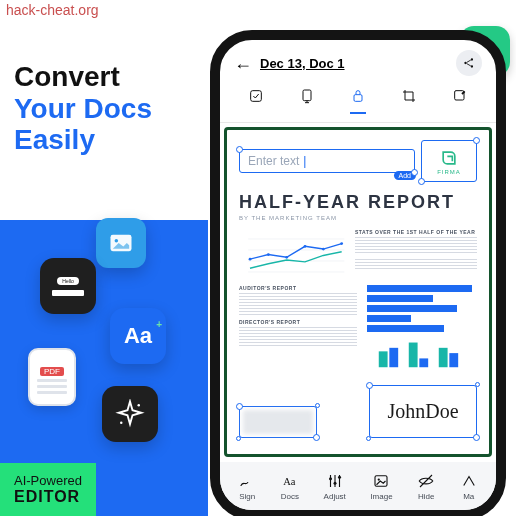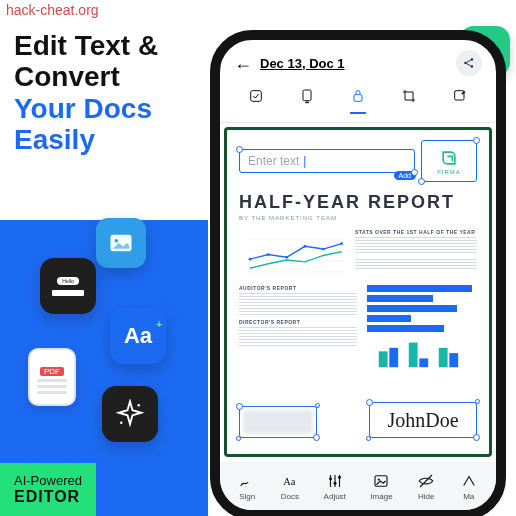--- a/index.html
+++ b/index.html
@@ -86,21 +86,21 @@
     content:''; position:absolute; width:5px; height:5px; background:#fff; border:1.5px solid #1d6af2; border-radius:50%;
   }
   .sel-box:before { top:-4px; left:-4px; }
   .sel-box:after { bottom:-4px; right:-4px; }
   .sel-box .corner1 { top:-4px; right:-4px; }
   .sel-box .corner2 { bottom:-4px; left:-4px; }
   .sel-blur { left:12px; bottom:16px; width:78px; height:32px;}
   .sel-blur .blur {
     position:absolute; inset:3px; background:#e5e8ec; filter:blur(2px); border-radius:2px;
   }
-  .sel-sign { right:12px; bottom:16px; width:108px; height:36px; display:flex; align-items:center; justify-content:center; }
+  .sel-sign { right:12px; bottom:16px; width:108px; height:53px; display:flex; align-items:center; justify-content:center; }
   .signature { font-family: cursive; font-size: 20px; color:#1a1a1a; }
   .bottom-nav {
     position:absolute; bottom:0; left:0; right:0; height:48px; background:#f5f6f8;
     display:flex; justify-content:space-around; align-items:center; padding: 0 6px;
   }
   .nav-item { display:flex; flex-direction:column; align-items:center; gap:2px; font-size:8px; color:#454b55; }
   .nav-item svg { width:18px; height:18px; }
   
   .ficon {
     position:absolute; width:56px; height:56px; border-radius:14px;
@@ -133,21 +133,21 @@
   .ai-badge b { display:block; font-weight:800; font-size:16px; letter-spacing:1px;}
 </style>
 </head>
 <body>
 
 <div class="top-bar">hack-cheat.org</div>
 
 <div class="blue-block"></div>
 
 <div class="headline">
-  <span>Edit Text &amp;</span><br>
+  <br>
   <span>Convert</span><br>
   <span class="blue">Your Docs</span><br>
   <span class="blue">Easily</span>
 </div>
 
 <div class="ficon f-gallery">
   <svg viewBox="0 0 24 24" fill="none">
       <rect x="3" y="5" width="18" height="14" rx="2" fill="#fff" opacity=".95"></rect>
       <circle cx="8" cy="10" r="1.5" fill="#2f9de8"></circle>
       <path d="M5 17 L10 12 L14 15 L17 12 L19 14 V17 Z" fill="#7cc3ef"></path>

